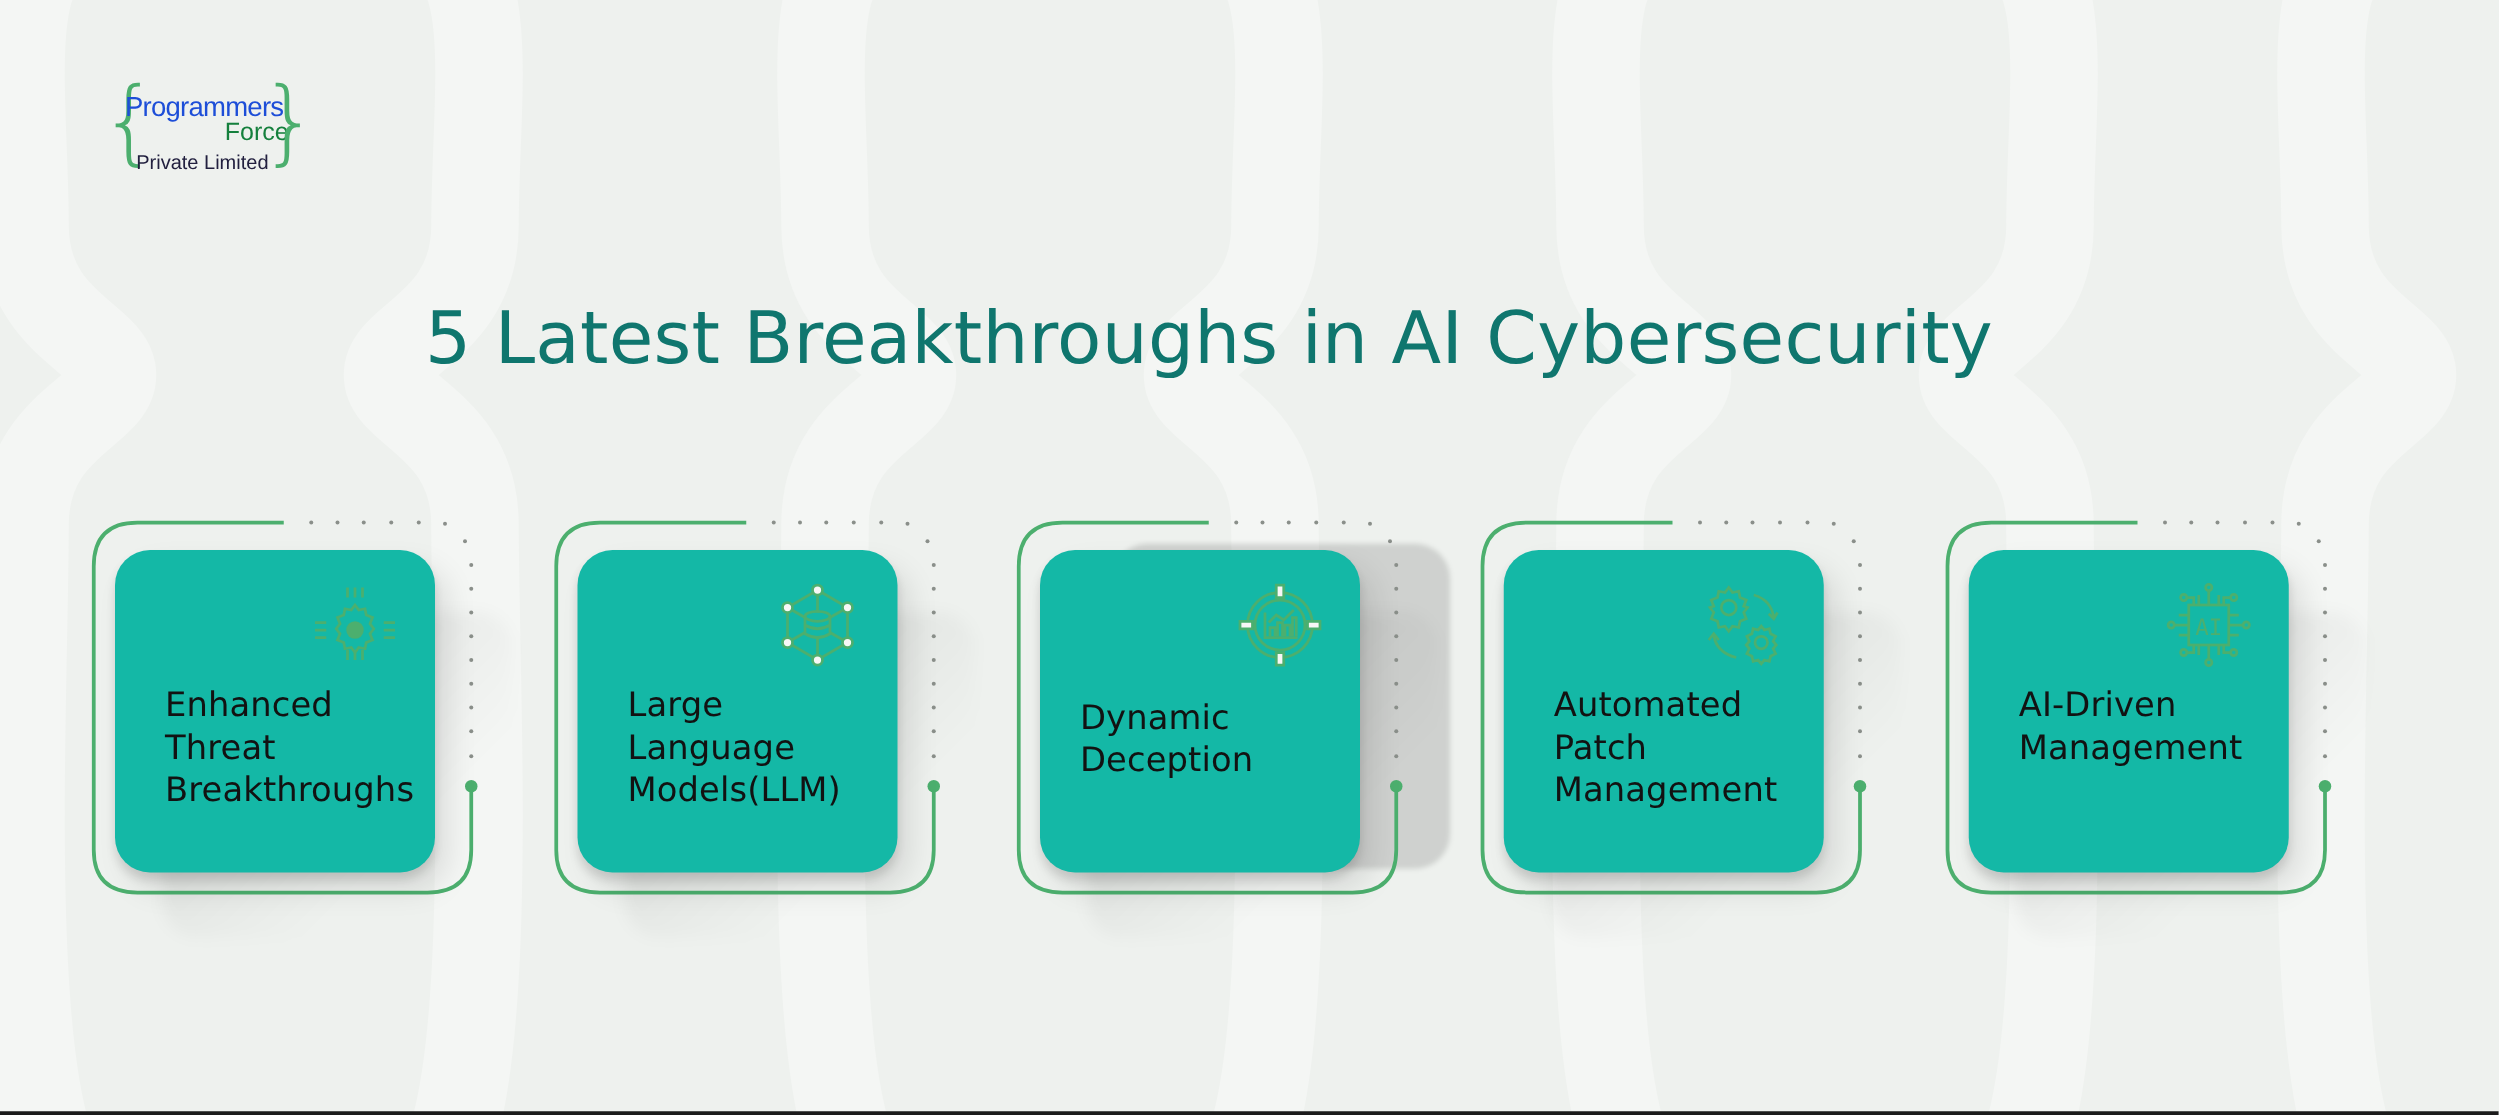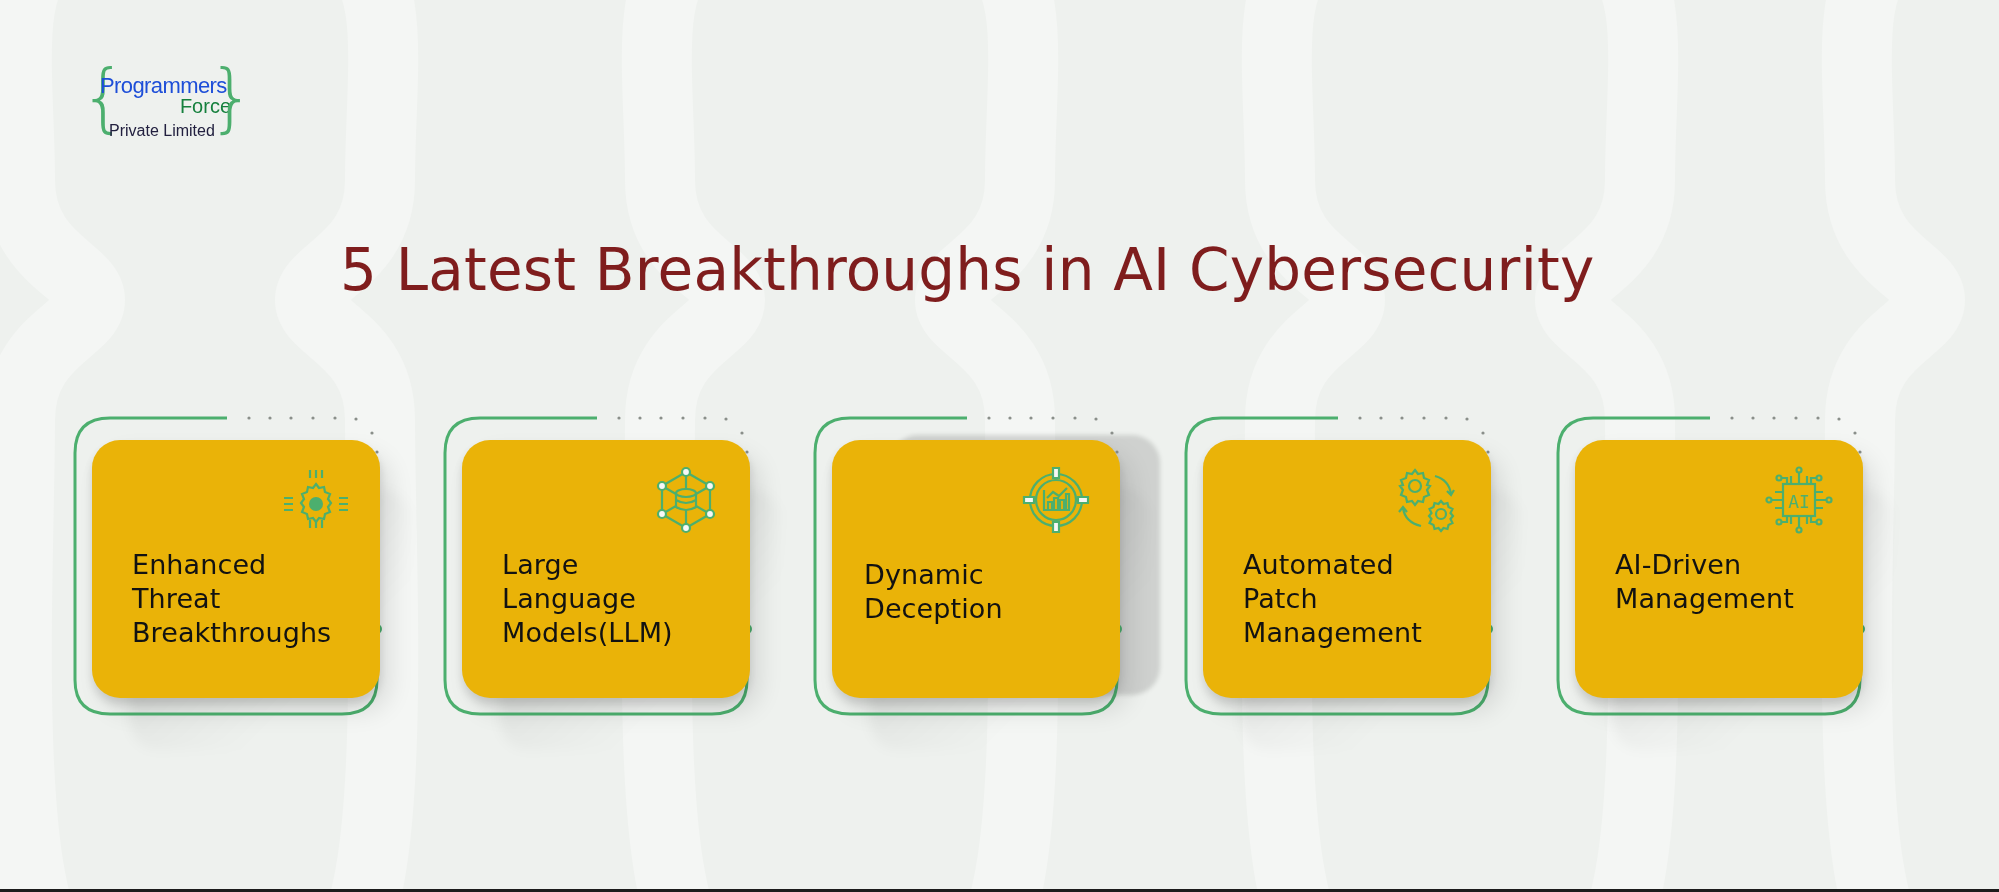--- a/index.html
+++ b/index.html
@@ -17,38 +17,38 @@
   .logo .brace.l { left: 0; }
   .logo .brace.r { right: 0; }
   .logo .w1 { position: absolute; left: 20px; top: 11px; font-size: 22px; letter-spacing: -0.6px; color: #1d4ed8; font-family: "Liberation Sans", sans-serif; }
   .logo .w2 { position: absolute; right: 24px; top: 33px; font-size: 20px; color: #15803d; font-family: "Liberation Sans", sans-serif; }
   .logo .w3 { position: absolute; left: 29px; top: 60px; font-size: 16px; color: #22203f; font-family: "Liberation Sans", sans-serif; }
 
   
   .title {
     position: absolute; left: 340px; top: 236px; margin: 0; z-index: 2;
     font-family: "DejaVu Sans", sans-serif; font-weight: 500; font-size: 58px;
-    color: #7f1d1d; letter-spacing: 0.2px; white-space: nowrap;
+    color: #0f766e; letter-spacing: 0.2px; white-space: nowrap;
   }
 
   
   .card-wrap { position: absolute; top: 400px; width: 360px; height: 340px; z-index: 2; }
   .outline { position: absolute; left: 0; top: 0; width: 360px; height: 340px; overflow: visible; }
   .shadow-cast {
     position: absolute; left: 40px; top: 60px; width: 280px; height: 260px;
     background: linear-gradient(135deg, rgba(0,0,0,0.10), rgba(0,0,0,0) 70%);
     transform: translate(30px, 30px) skew(0deg); border-radius: 28px; filter: blur(6px);
   }
   .shadow-dark {
     position: absolute; left: 90px; top: 35px; width: 270px; height: 260px;
     background: rgba(0,0,0,0.13); border-radius: 28px; filter: blur(2px);
   }
   .card {
-    position: absolute; left: 32px; top: 40px; width: 288px; height: 258px;
-    background: #eab308; border-radius: 28px;
+    position: absolute; left: 32px; top: 40px; width: 256px; height: 258px;
+    background: #14b8a6; border-radius: 28px;
     box-shadow: 0 6px 8px rgba(0,0,0,0.12), 10px 14px 24px rgba(0,0,0,0.10);
   }
   .card .icon { position: absolute; right: 28px; top: 24px; width: 72px; height: 72px; }
   .card .label {
     position: absolute; left: 40px; top: 108px; margin: 0;
     font-family: "DejaVu Sans", sans-serif; font-size: 27px; line-height: 34px;
     color: #121212; font-weight: 500; letter-spacing: 0.1px;
   }
   .card .label span { display: block; white-space: nowrap; }
 </style>

